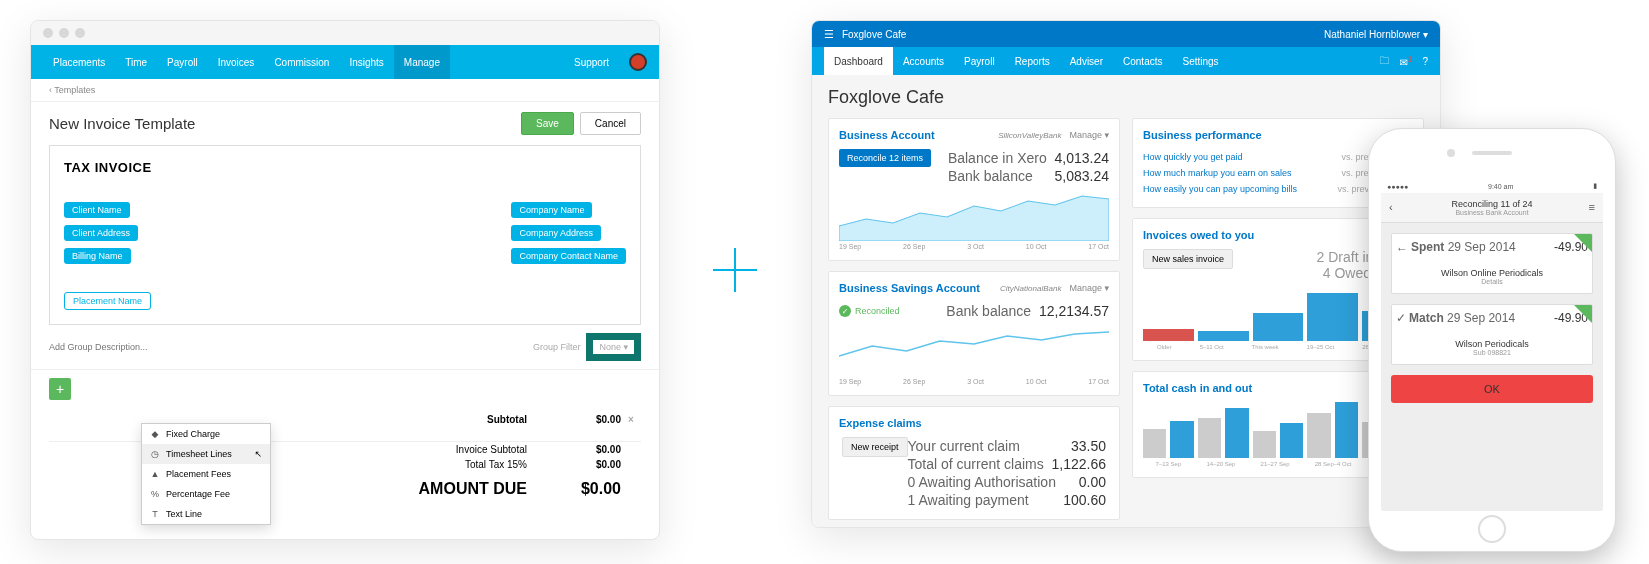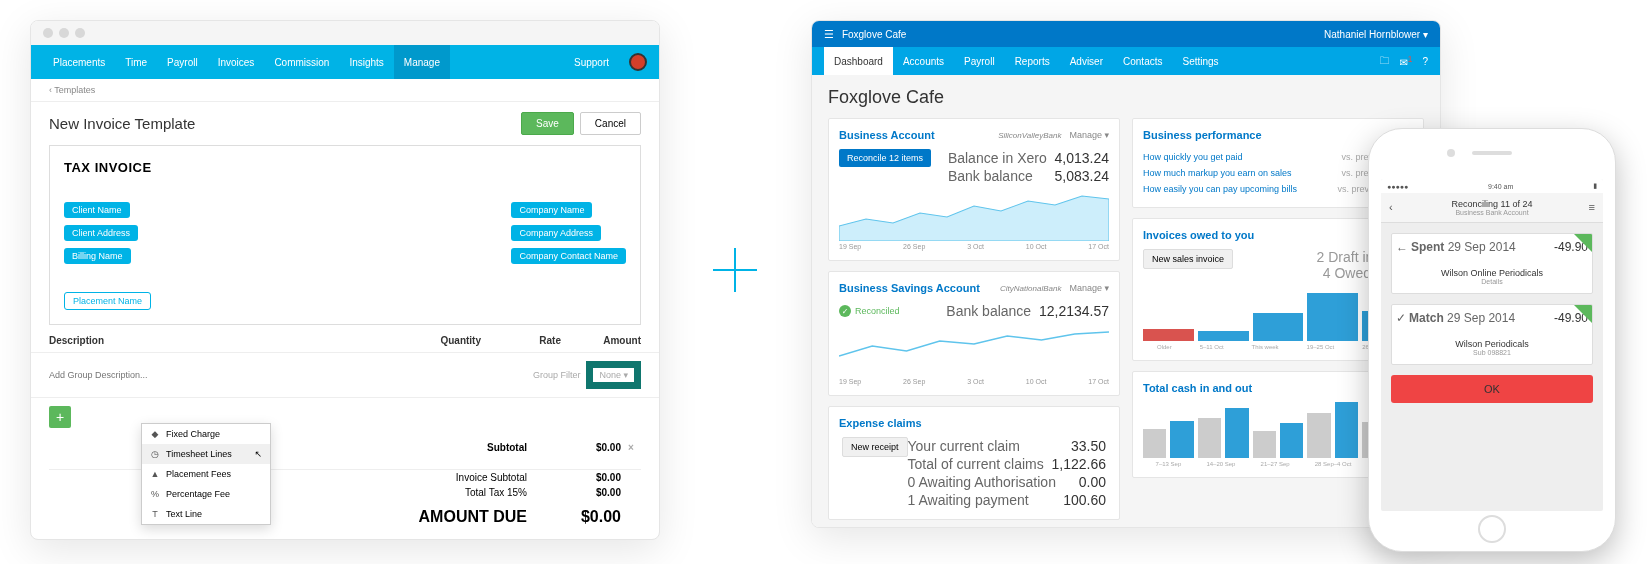--- a/index.html
+++ b/index.html
@@ -153,26 +153,20 @@
         <div><span class="pill">Billing Name</span></div>
         <div><span class="pill-outline">Placement Name</span></div>
       </div>
       <div style="text-align:left">
         <div><span class="pill">Company Name</span></div>
         <div><span class="pill">Company Address</span></div>
         <div><span class="pill">Company Contact Name</span></div>
       </div>
     </div>
   </div>
-  <div class="line-header">
-    <span class="lh-desc">Description</span>
-    <span class="lh-col">Quantity</span>
-    <span class="lh-col">Rate</span>
-    <span class="lh-col">Amount</span>
-  </div>
   <div class="group-row">
     <input placeholder="Add Group Description..." style="">
     <span>Group Filter</span>
     <span class="filter-select"><span>None</span> ▾</span>
   </div>
   <div style="display:flex;align-items:flex-start">
     <div class="add-btn">+</div>
   </div>
   <div class="totals">
     <div class="total-row subtotal-row">

